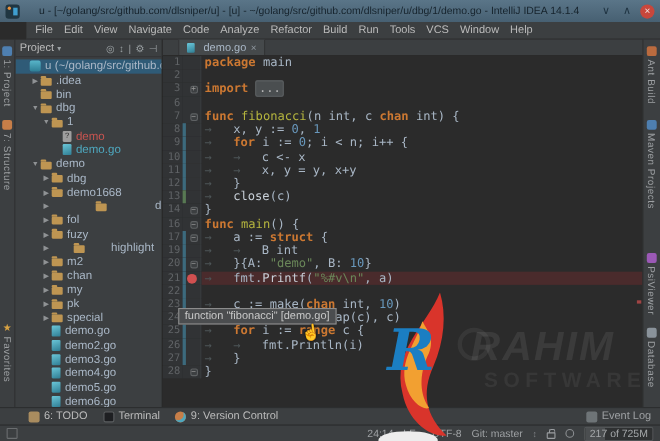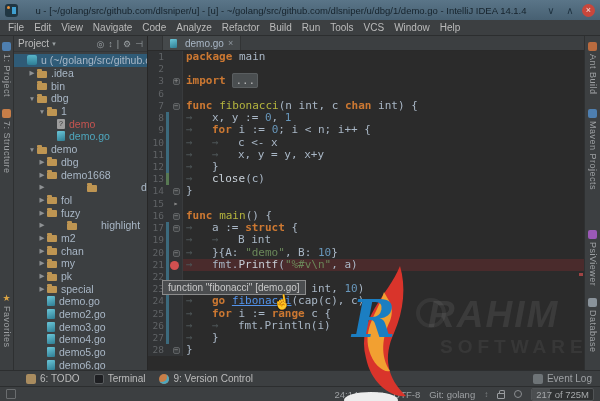--- a/index.html
+++ b/index.html
@@ -12,21 +12,21 @@
               padding:0 5px; gap:5px; }
   .app-logo { width:13px; height:13px; border-radius:3px; background:#203642; position:relative; flex:none; }
   .app-logo::before { content:""; position:absolute; left:2px; top:2px; width:3px; height:3px; border-radius:50%; background:#E8913C; }
   .app-logo::after { content:""; position:absolute; right:2px; top:3px; width:4px; height:7px; background:#3F9FD0; }
   .title-text { flex:1; text-align:center; font-size:9.5px; color:#16232C; white-space:nowrap; overflow:hidden; }
   .wbtn { color:#1E3240; font-size:10px; line-height:13px; width:14px; text-align:center; flex:none; }
   .wclose { width:13px; height:13px; border-radius:50%; background:#C8473C; color:#F4E3E1; font-size:9px;
             line-height:12px; text-align:center; flex:none; }
 
   
-  .menubar { height:16px; background:#3C3F41; border-bottom:1px solid #2c2e2f; display:flex; align-items:center; padding-left:3px; }
+  .menubar { height:16px; background:#3C3F41; border-bottom:1px solid #2c2e2f; display:flex; align-items:center; padding-left:3px;margin-left:24px; }
   .menu-item { font-size:10px; color:#BBBBBB; padding:0 5px; }
 
   
   .main { display:flex; height:334px; }
 
   .lstrip, .rstrip { width:14px; background:#3C3F41; display:flex; flex-direction:column; align-items:center; padding-top:4px; }
   .lstrip { border-right:1px solid #2e3031; }
   .rstrip { width:16px; border-left:1px solid #2e3031; }
   .vitem { display:flex; flex-direction:column; align-items:center; gap:3px; }
   .vlabel { writing-mode:vertical-rl; font-size:9px; color:#9DA0A3; letter-spacing:0.5px; }
@@ -384,26 +384,20 @@
             <span class="gfold"></span>
             <div class="code"><span class="c-ws">→</span><span class="c-b">close</span><span class="c-txt">(c)</span></div>
           </div>
           <div class="row">
             <span class="gnum">14</span>
             <span class="gvcs"></span>
             <span class="gfold"><span class="fbox">−</span></span>
             <div class="code"><span class="c-txt">}</span></div>
           </div>
           <div class="row">
-            <span class="gnum">15</span>
-            <span class="gvcs"></span>
-            <span class="gfold">▸</span>
-            <div class="code"></div>
-          </div>
-          <div class="row">
             <span class="gnum">16</span>
             <span class="gvcs"></span>
             <span class="gfold"><span class="fbox">−</span></span>
             <div class="code"><span class="c-kw">func</span><span class="c-txt"> </span><span class="c-fn">main</span><span class="c-txt">() {</span></div>
           </div>
           <div class="row">
             <span class="gnum">17</span>
             <span class="gvcs blue"></span>
             <span class="gfold"><span class="fbox">−</span></span>
             <div class="code"><span class="c-ws">→</span><span class="c-txt">a := </span><span class="c-kw">struct</span><span class="c-txt"> {</span></div>
@@ -517,21 +511,21 @@
 
   <div class="statusbar">
     <div class="sb-left-ic"></div>
     <div class="spacer"></div>
     <span>24:14</span>
     <span class="sb-group">
       <span>LF</span>
       <span class="sb-dim">↕</span>
     </span>
     <span>UTF-8</span>
-    <span>Git: golang</span>
+    <span>Git: master</span>
     <span class="sb-dim">↕</span>
     <span class="lock"></span>
     <span class="hector"></span>
     <span class="mem"><span>217 of 725M</span></span>
   </div>
 
   <svg class="wm wm-flame" width="120" height="137" viewBox="0 0 120 137">
     <path d="M62,2 C50,32 18,54 28,94 C33,119 53,134 68,132 C49,114 45,93 56,69 C66,46 68,22 62,2 Z" fill="#D9342B"></path>
     <path d="M46,28 C40,48 25,63 31,86 C35,101 46,109 52,107 C42,92 44,73 52,57 C57,44 51,37 46,28 Z" fill="#F2A031"></path>
   </svg>

